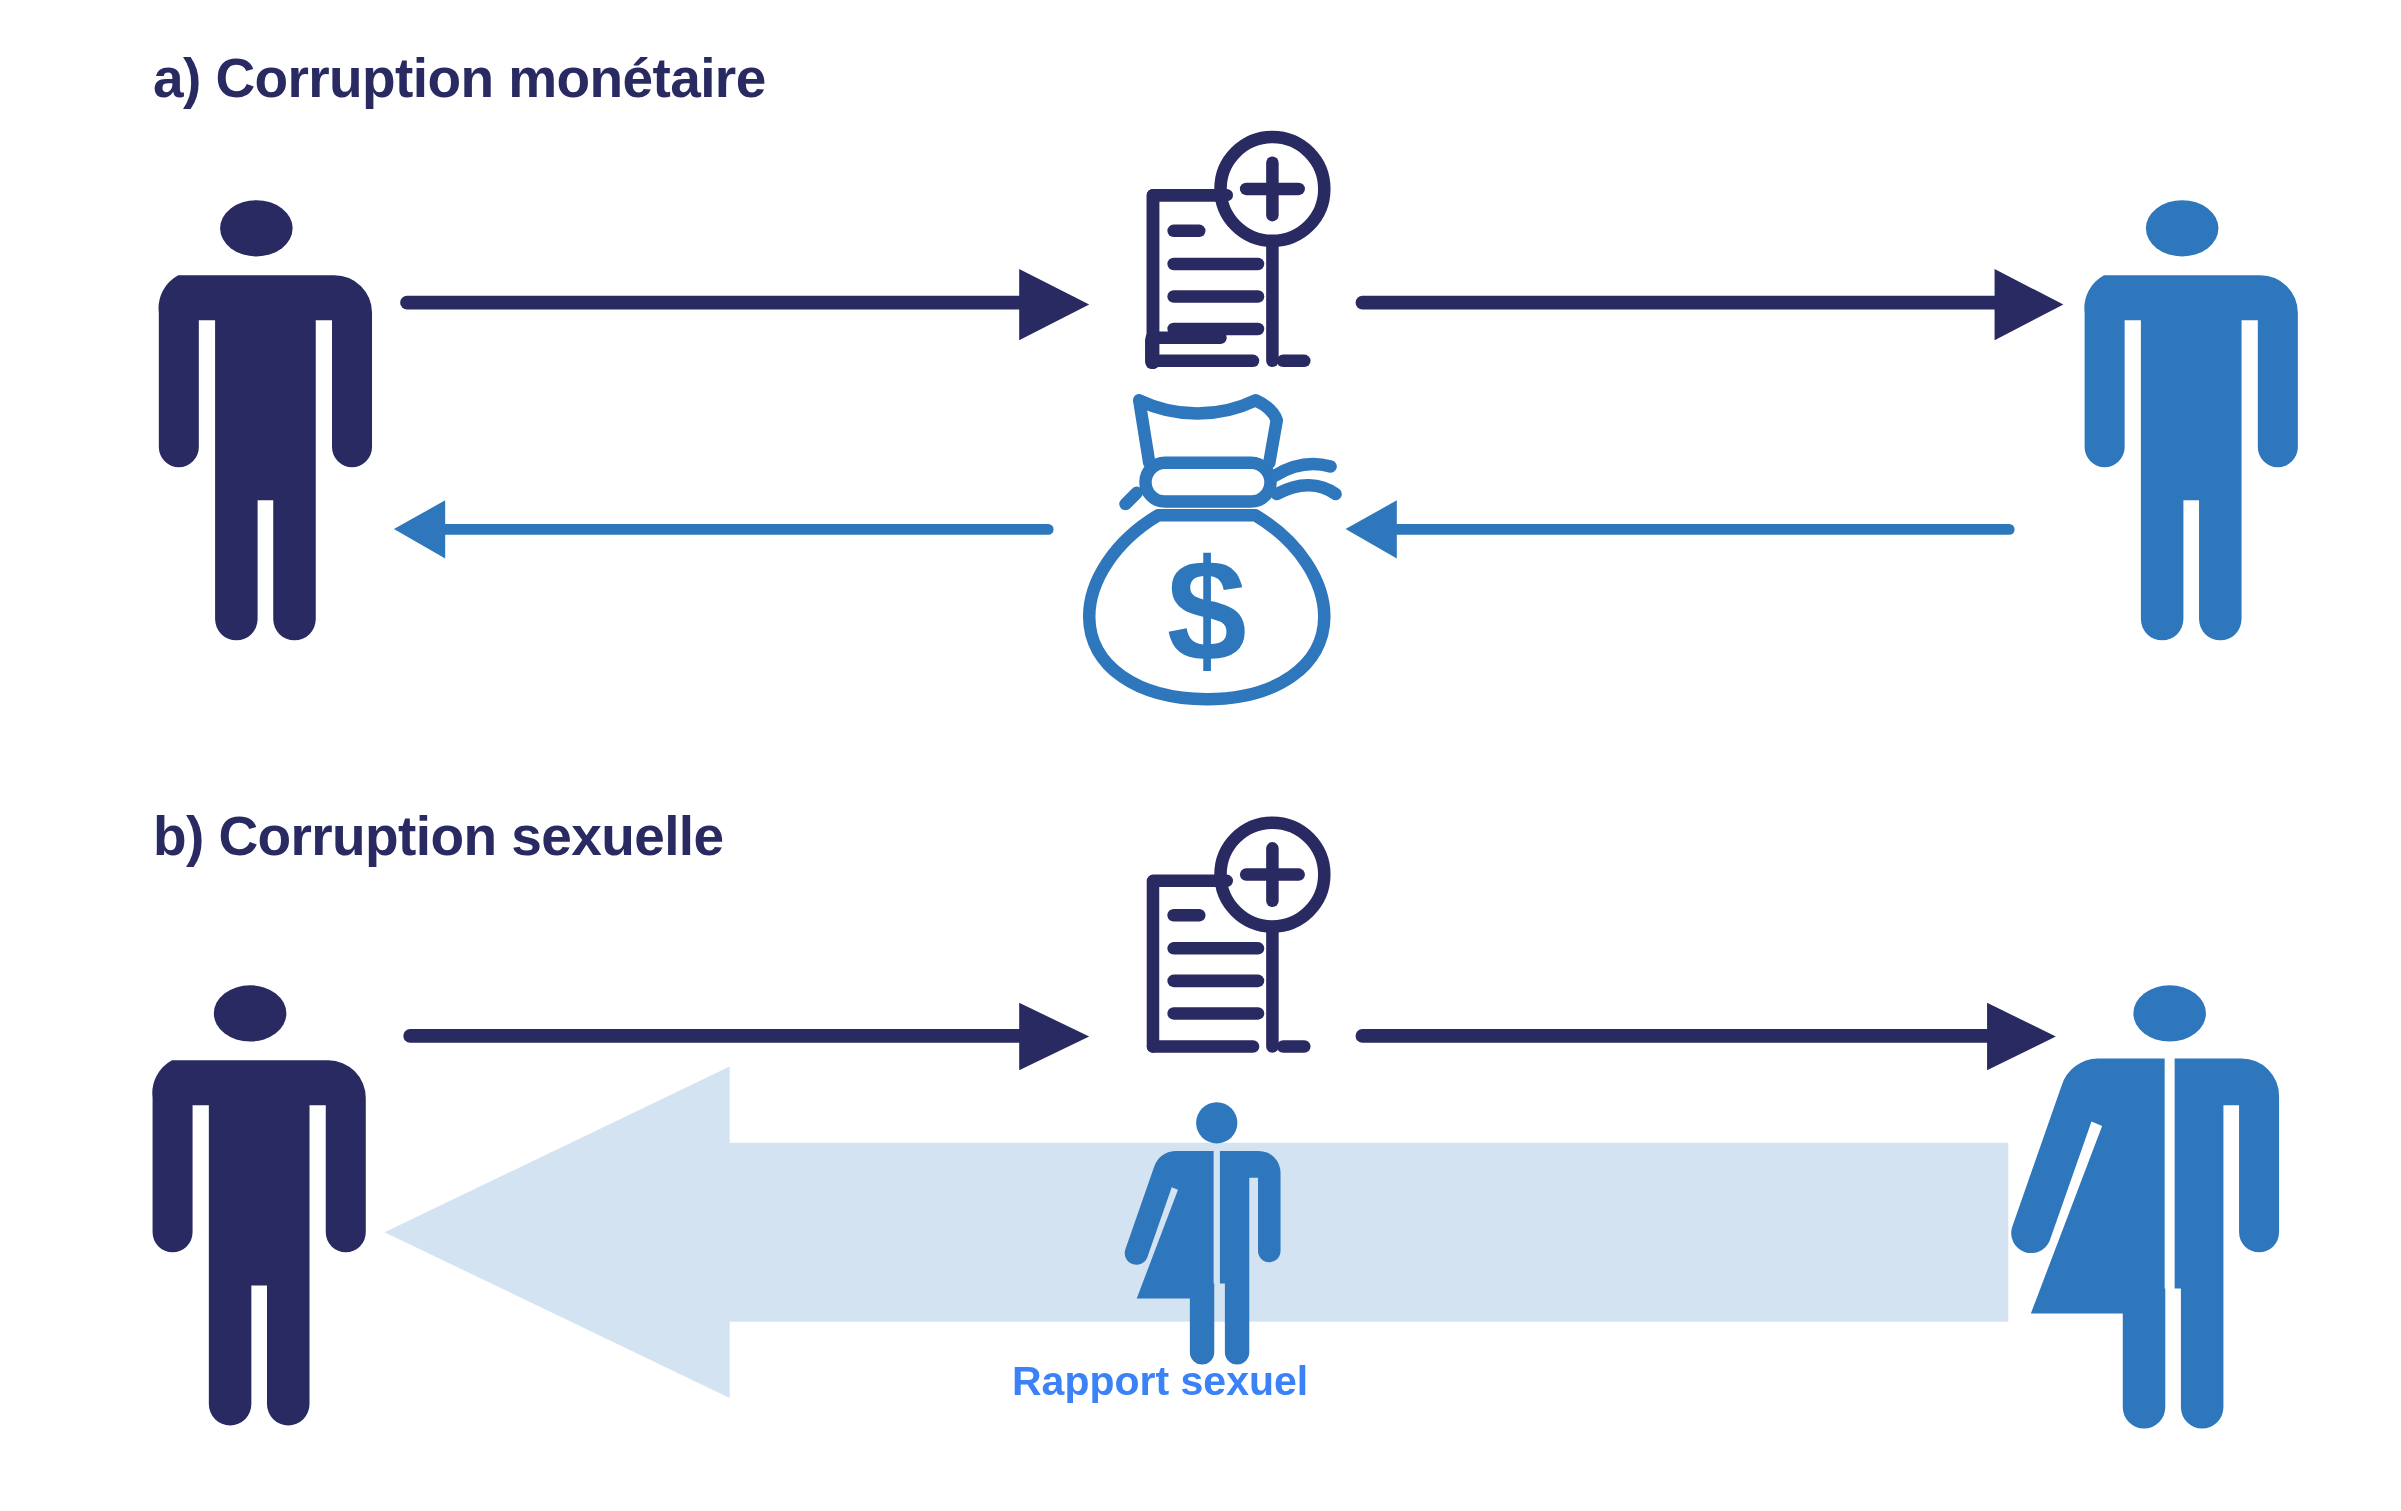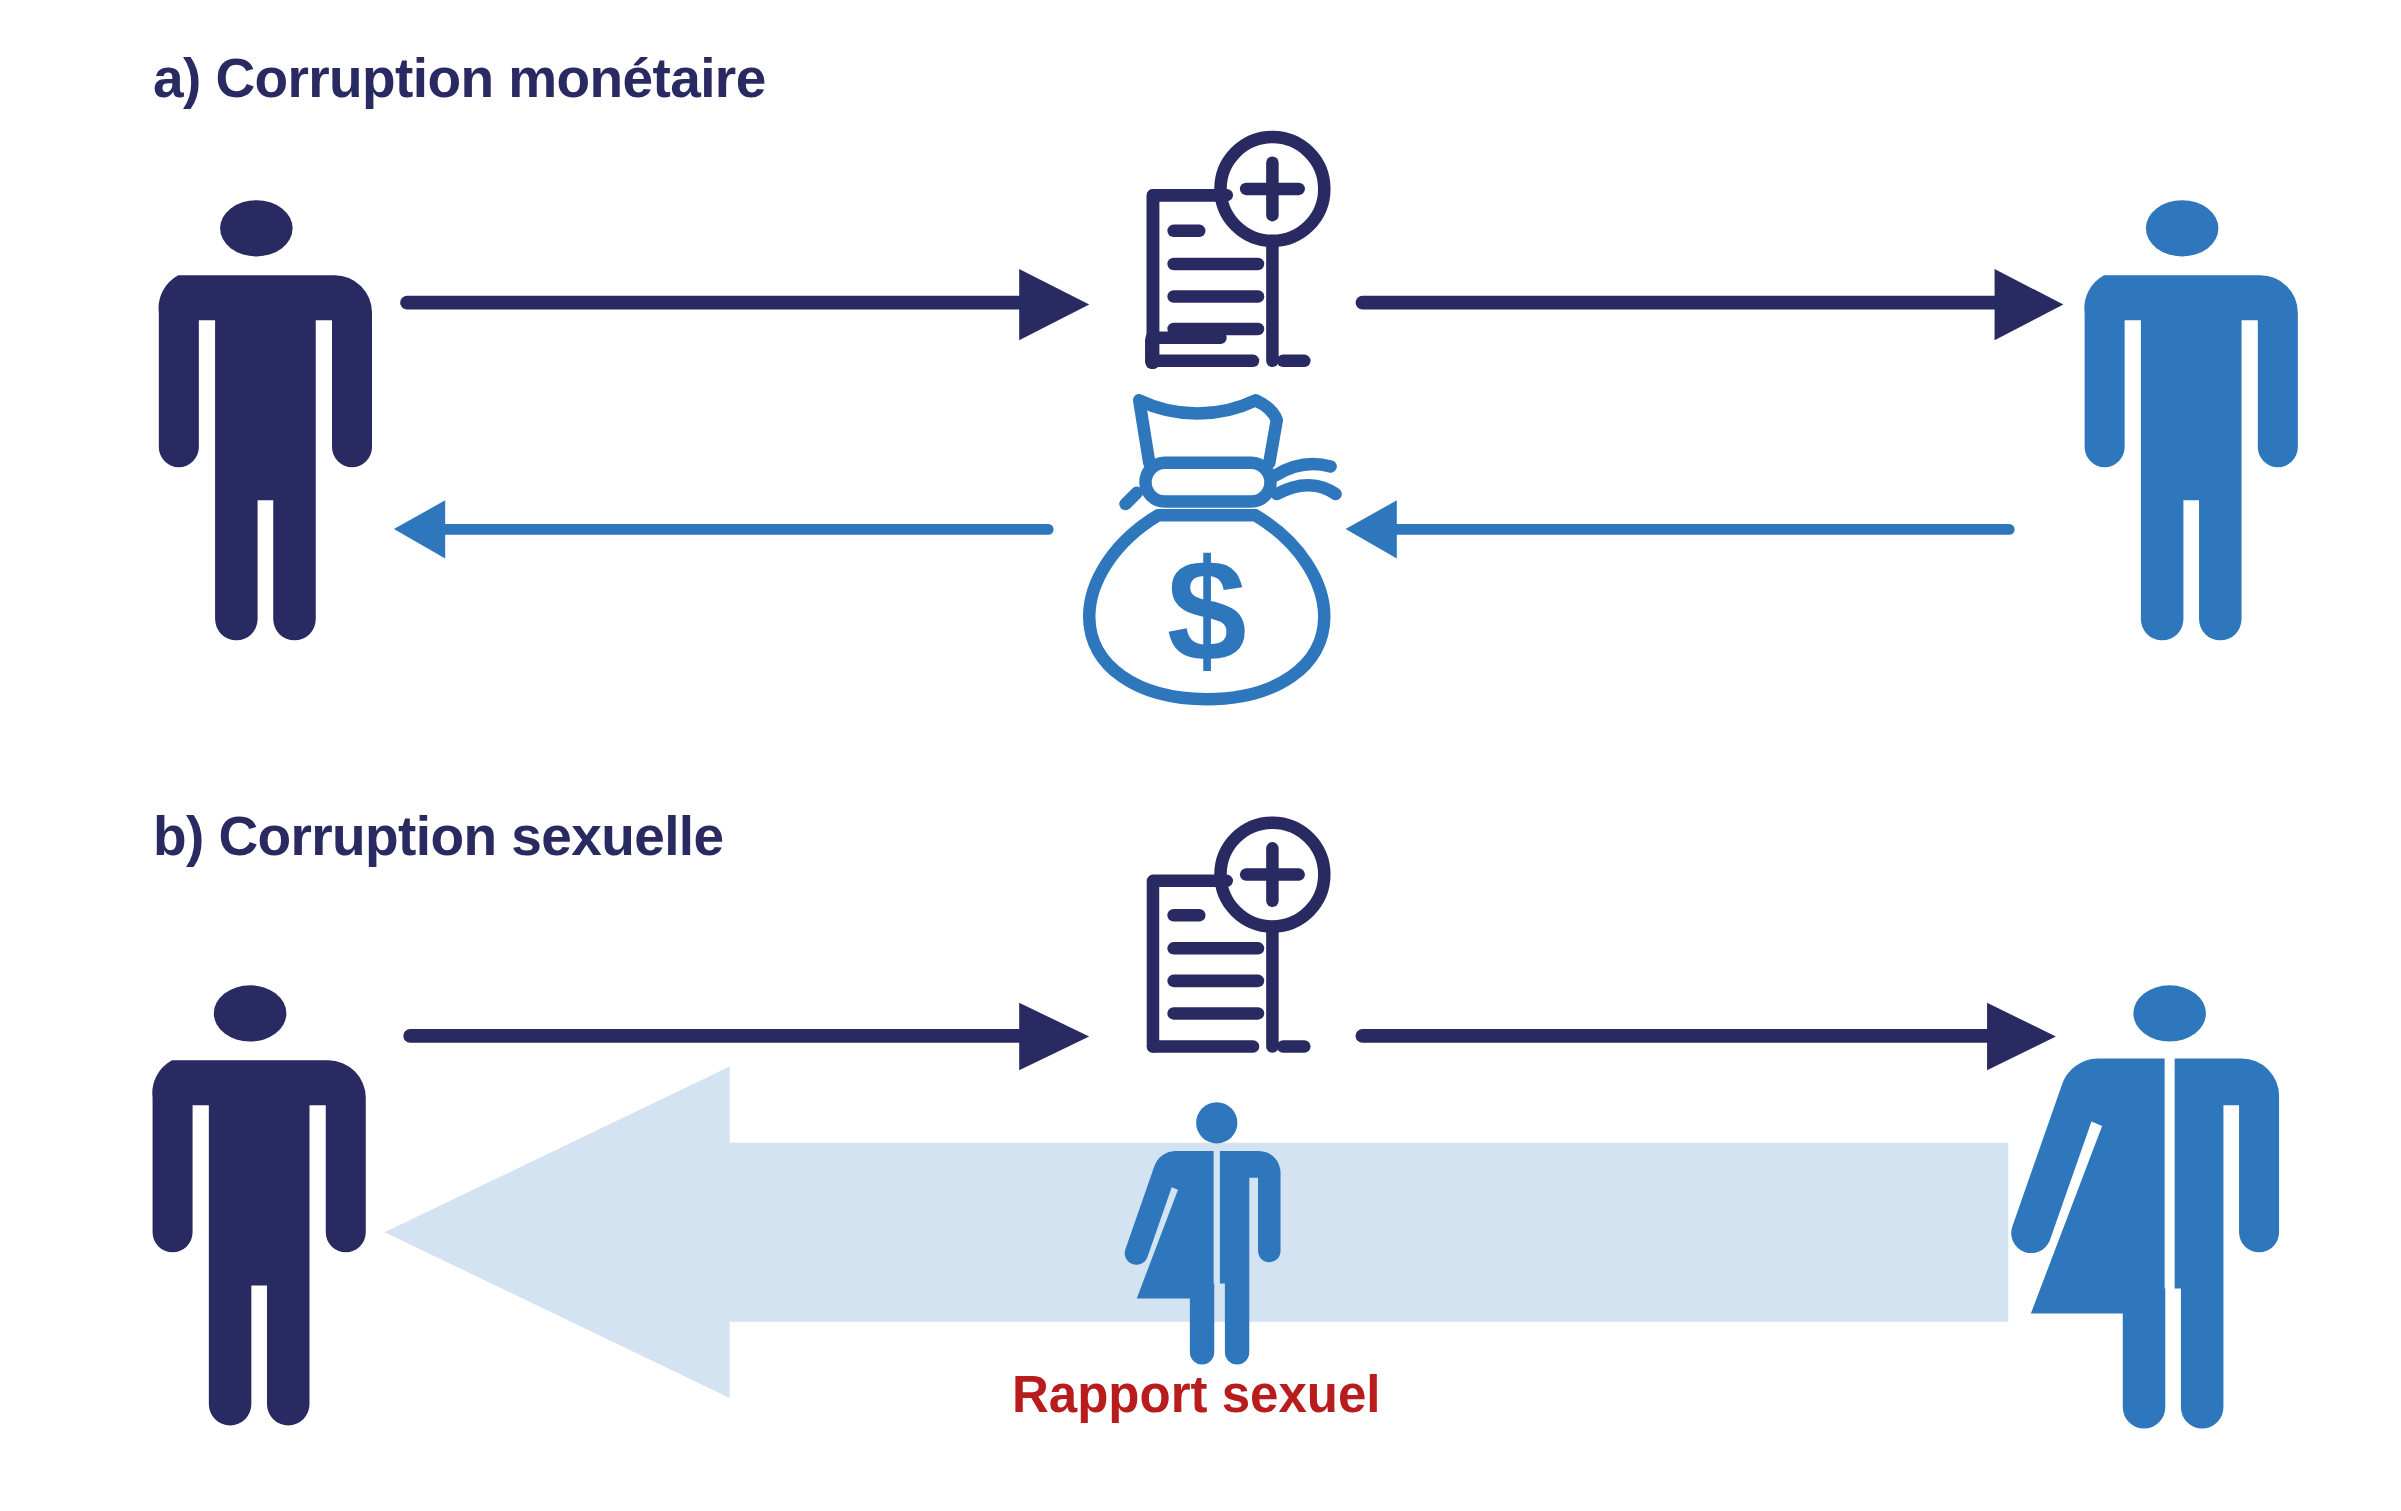--- a/index.html
+++ b/index.html
@@ -45,25 +45,24 @@
     top: 0;
     width: 2401px;
     overflow: visible;
   }
   #svg-a { height: 738px; }
   #svg-b { height: 774px; }
 
   .arrow-label {
     position: absolute;
     font-weight: bold;
-    color: #b91c1c;
-    font-size: 51px;
+    color: #3b82f6;
+    font-size: 41px;
     white-space: nowrap;
     line-height: 1;
-    margin-top: 8px;
   }
   #label-rapport {
     left: 1012px;
     top: 1361px;
   }
 </style>
 </head>
 <body>
 
 <div id="figure">

